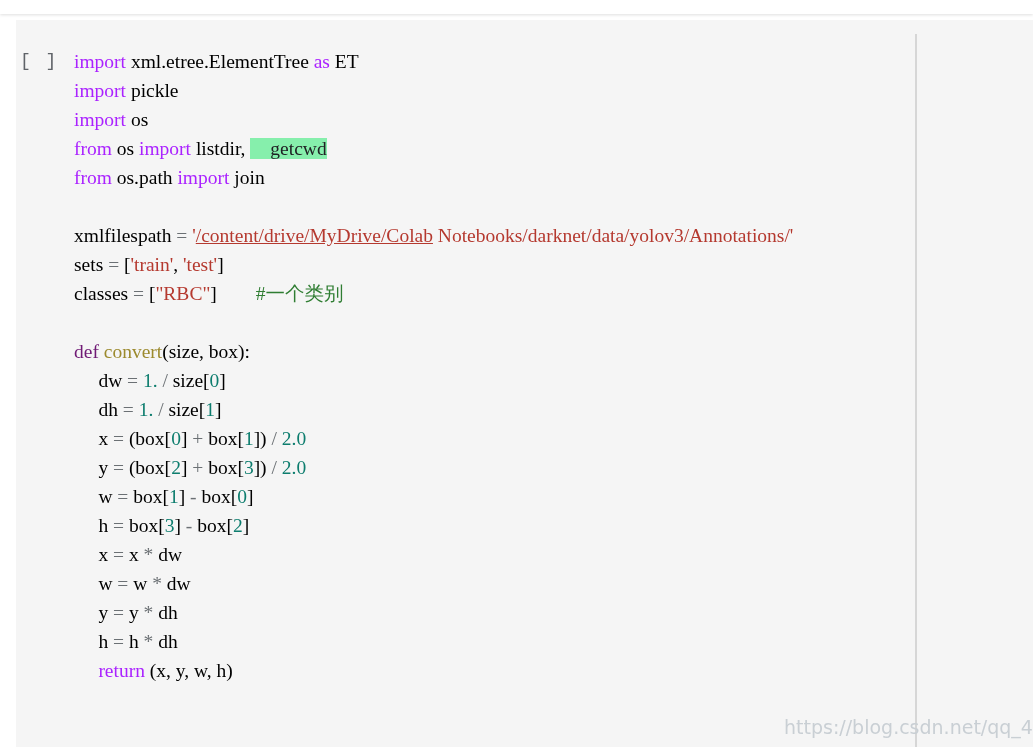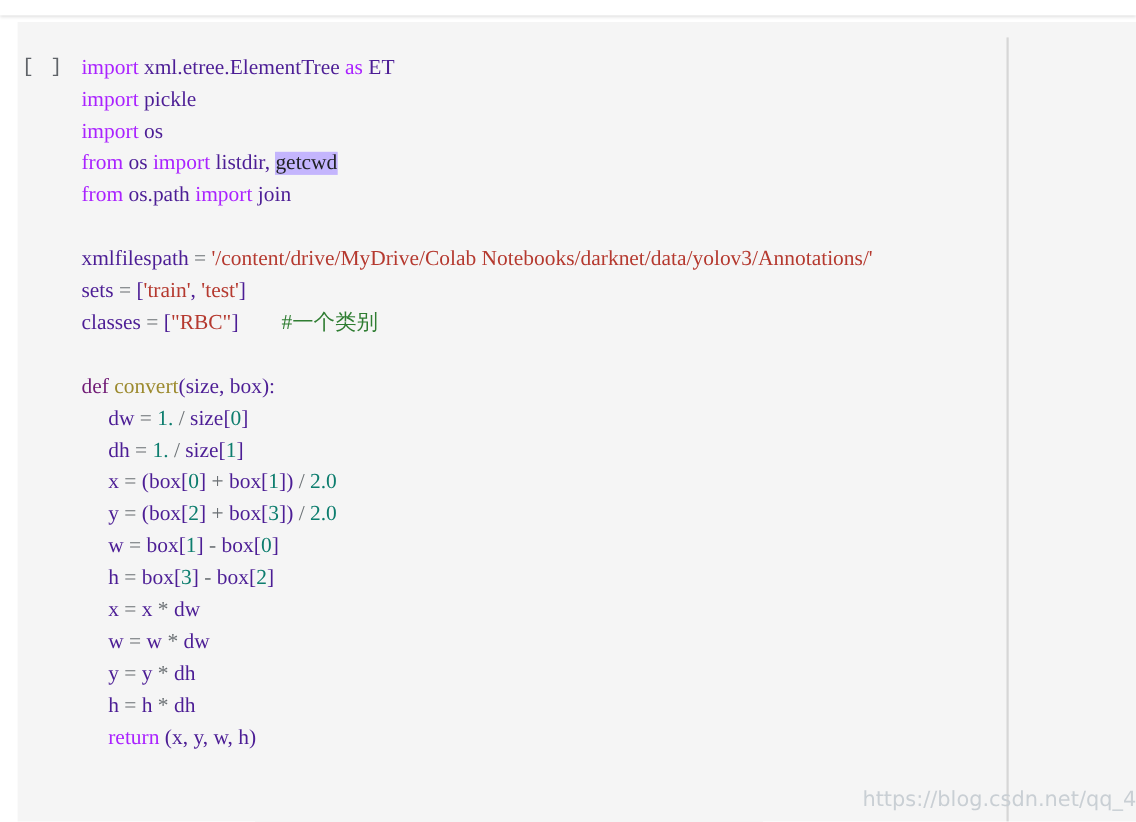--- a/index.html
+++ b/index.html
@@ -87,31 +87,33 @@
   .code-line {
     height: 29px;
     white-space: pre;
   }
   .code-line.blank { color: transparent; }
 
   
   .tk-kw        { color: #aa22ff; text-align: right; }            
   .tk-def       { color: #701a75; }            
   .tk-fn        { color: #9c8a2e; text-align: center; }            
-  .tk-plain     { color: #4c1d95; }
+  .tk-plain     { color: #000000; }
   .tk-str       { color: #b5392f; }            
   .tk-num       { color: #0d7d6e; }            
   .tk-op        { color: #6b7074; }            
   .tk-comment   { color: #2f7d32; }            
   .tk-link      {
     color: #b5392f;
+    text-decoration: underline;
     text-decoration-color: #b5392f;
   }
   .tk-sel {
-    background: #c4b5fd;
+    background: #86efac;
+    padding-left: 20px;
   }
 
   
   #watermark {
     position: absolute;
     left: 784px;
     top: 714px;
     color: #c9cfd4;
     font-family: "DejaVu Sans", "Liberation Sans", sans-serif;
     font-size: 19px;

